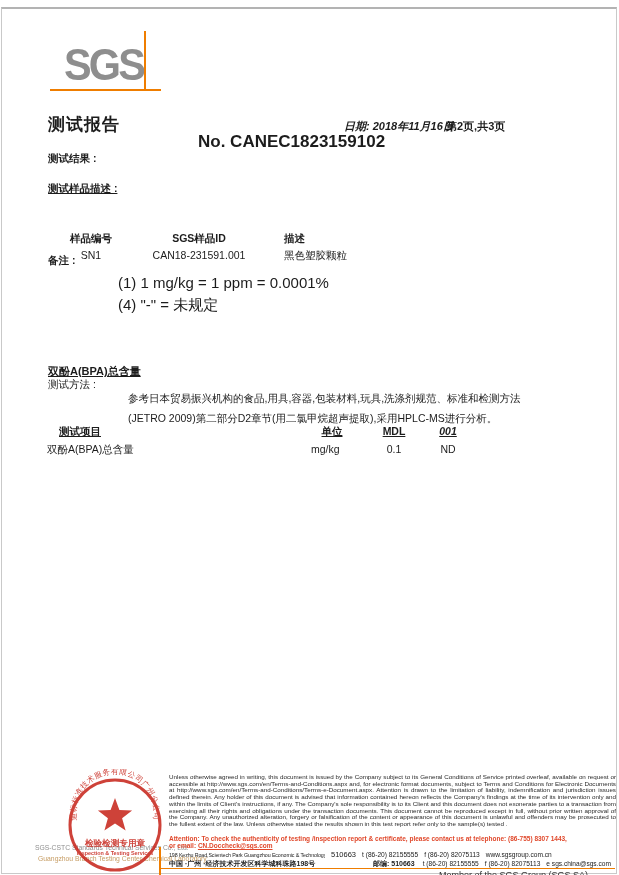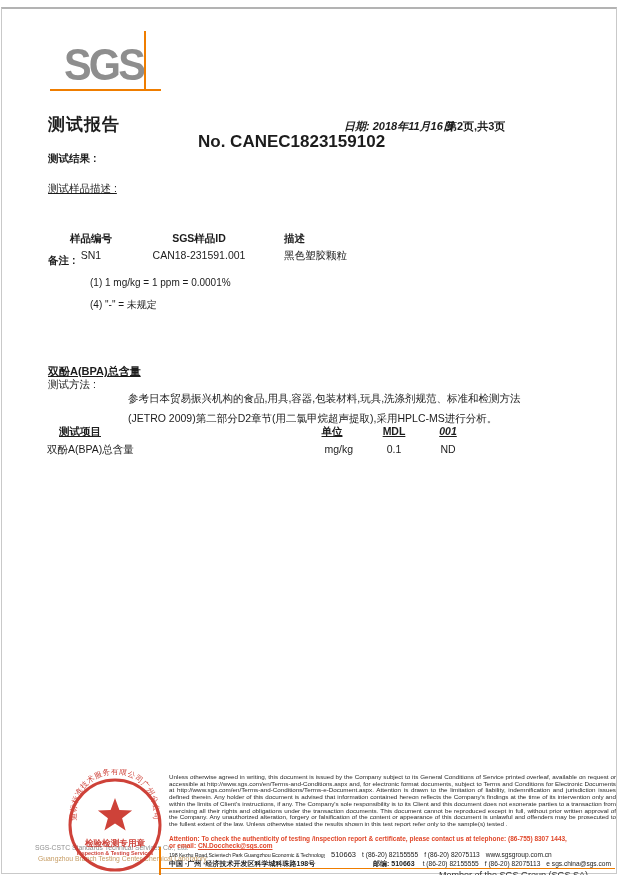--- a/index.html
+++ b/index.html
@@ -23,43 +23,43 @@
   .logo-vline{left:142px;top:22px;width:2px;height:59px;background:#ef7d00;}
   .logo-hline{left:48px;top:80px;width:111px;height:2px;background:#ef7d00;}
 
   
   .doc-title{left:46px;top:104px;font-size:17px;font-weight:700;letter-spacing:1px;}
   .report-no{left:196px;top:110px;font-size:17px;font-weight:700;margin-top:13px;}
   .report-date{left:342px;top:110px;font-size:11px;font-weight:700;font-style:italic;}
   .page-info{left:444px;top:110px;font-size:11px;font-weight:700;}
 
   .results-label{left:46px;top:143px;font-size:10.5px;font-weight:700;}
-  .sample-heading{left:46px;top:173px;font-size:10.5px;font-weight:400;text-decoration:underline;}
+  .sample-heading{left:46px;top:173px;font-size:10.5px;font-weight:700;text-decoration:underline;}
 
   
   .sample-table{left:44px;top:195px;display:grid;grid-template-columns:90px 126px auto;row-gap:3px;font-size:10.5px;}
   .sample-table .h{font-weight:700;margin-top:28px;}
   .c-center{text-align:center;}
   .c-left{text-align:left;padding-left:22px;}
 
   .remarks-label{left:46px;top:245px;font-size:10.5px;font-weight:700;}
-  .remarks-list{left:88px;top:263px;font-size:10px;line-height:21.5px;}
+  .remarks-list{left:116px;top:263px;font-size:15px;line-height:21.5px;}
 
   .bpa-heading{left:46px;top:355px;font-size:11px;font-weight:700;text-decoration:underline;}
   .method-label{left:46px;top:369px;font-size:10.5px;}
   .method-text{left:126px;top:379px;width:430px;font-size:10.5px;line-height:20px;}
 
   .rt-h{font-size:10.5px;font-weight:700;text-decoration:underline;}
   .rt-c{font-size:10.5px;}
   .rt-item-h{left:57px;top:416px;}
   .rt-unit-h{left:309px;top:416px;width:42px;text-align:center;}
   .rt-mdl-h{left:371px;top:416px;width:42px;text-align:center;}
   .rt-res-h{left:425px;top:416px;width:42px;text-align:center;font-style:italic;}
   .rt-item{left:45px;top:434px;}
-  .rt-unit{left:309px;top:434px;width:42px;text-align:right;}
+  .rt-unit{left:309px;top:434px;width:42px;text-align:left;}
   .rt-mdl{left:371px;top:434px;width:42px;text-align:center;}
   .rt-res{left:425px;top:434px;width:42px;text-align:center;}
 
   
   .legal{
     left:167px;top:765px;width:447px;font-size:6.25px;line-height:6.7px;
     text-align:justify;color:#2a2a2a;
   }
   .attention{
     left:167px;top:826px;width:447px;font-size:6.5px;line-height:7px;

